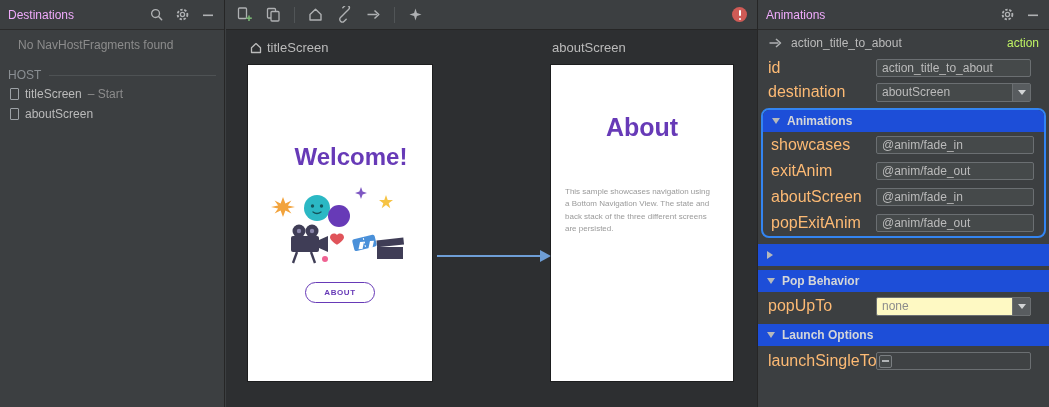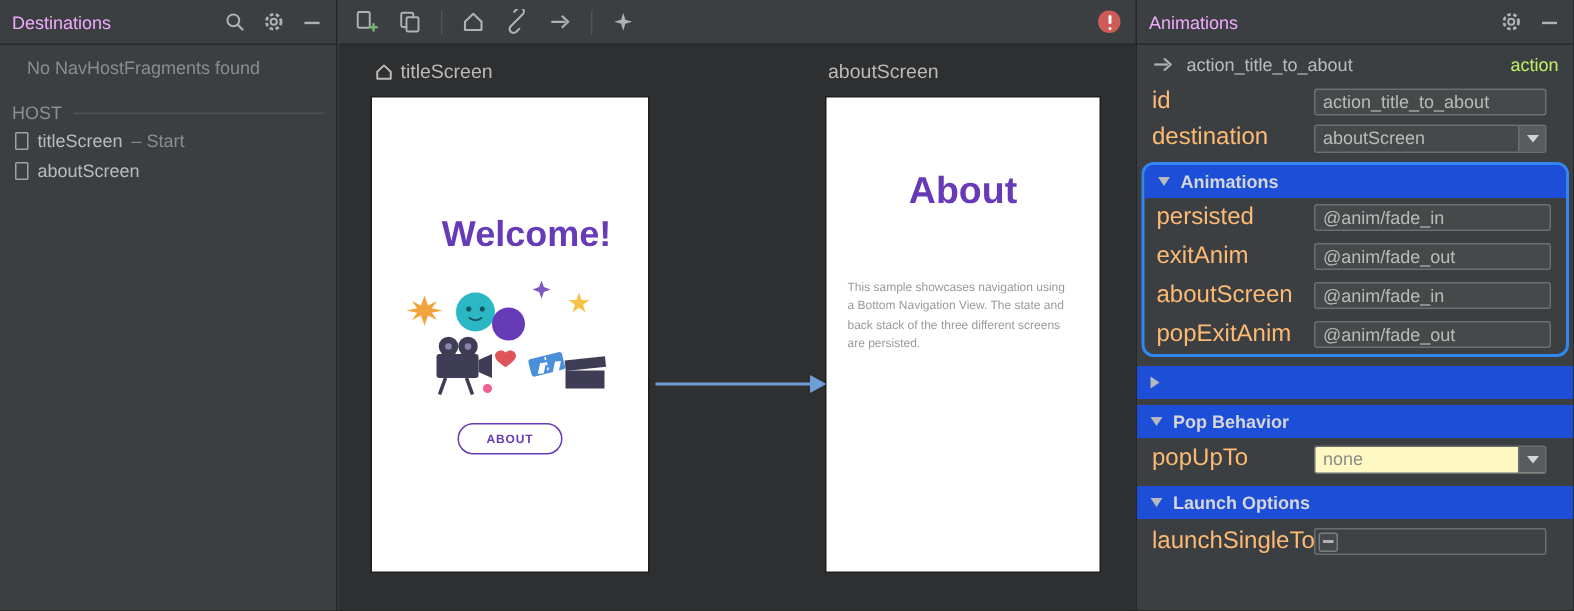--- a/index.html
+++ b/index.html
@@ -267,21 +267,21 @@
           </span>
       </span>
     </div>
 
     <div class="anim-highlight">
       <div class="section-bar">
         <span class="tri-down"></span>
         <span>Animations</span>
       </div>
       <div class="anim-row">
-        <span class="attr-label">persisted</span>
+        <span class="attr-label">showcases</span>
         <input class="attr-input" type="text" value="@anim/fade_in" style="">
       </div>
       <div class="anim-row">
         <span class="attr-label">exitAnim</span>
         <input class="attr-input" type="text" value="@anim/fade_out" style="">
       </div>
       <div class="anim-row">
         <span class="attr-label">aboutScreen</span>
         <input class="attr-input" type="text" value="@anim/fade_in" style="">
       </div>

